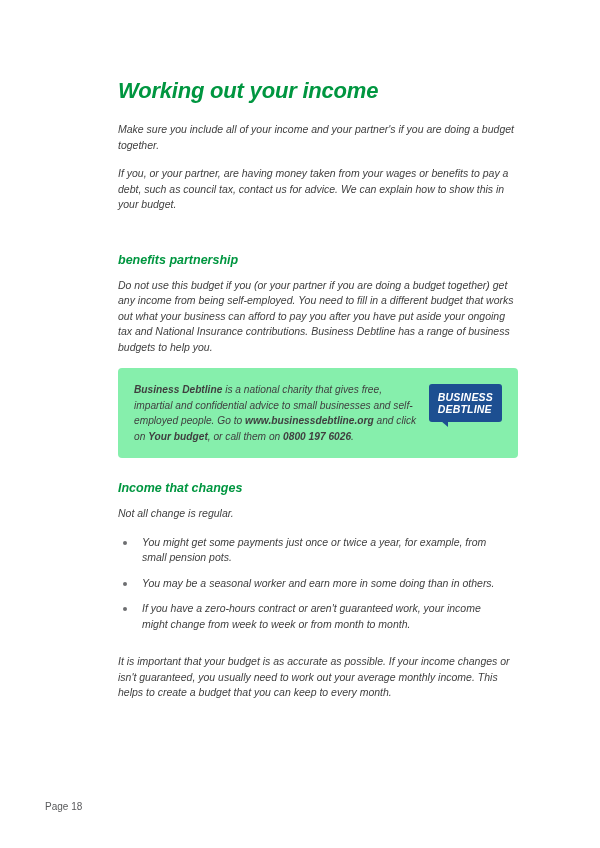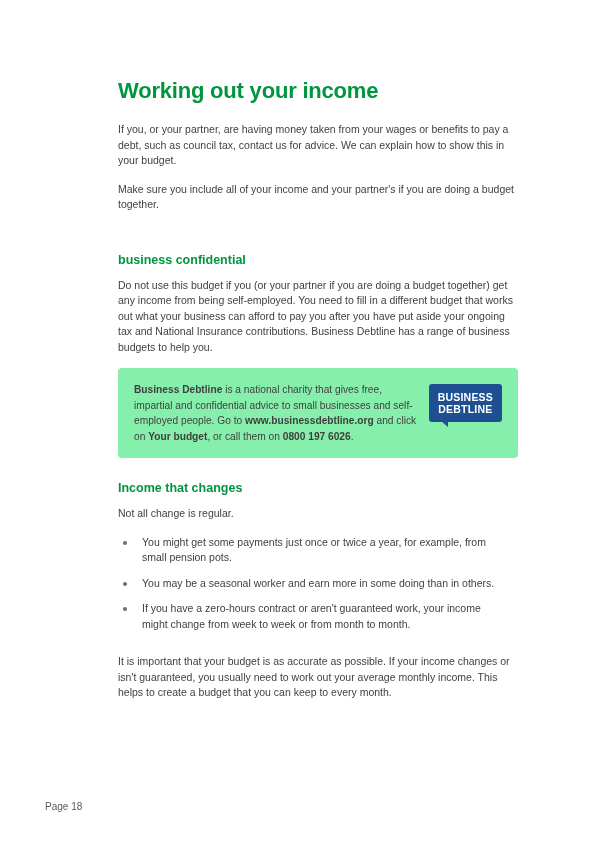--- a/index.html
+++ b/index.html
@@ -17,20 +17,21 @@
   }
   .page {
     position: absolute;
     inset: 0;
   }
   .content {
     position: absolute;
     left: 118px;
     top: 78px;
     width: 400px;
+    font-style: italic;
   }
   h1.page-title {
     font-size: 22px;
     line-height: 26px;
     font-weight: bold;
     color: #009640;
     margin: 0 0 18px 0;
     letter-spacing: -0.2px;
   }
   h2.section-heading {
@@ -76,21 +77,21 @@
     padding: 7px 9px 7px 9px;
     font-size: 10.5px;
     line-height: 12px;
     font-weight: bold;
     letter-spacing: 0.2px;
     flex: 0 0 auto;
     margin-left: 10px;
     margin-top: 2px;
     position: relative;
   }
-  .logo .l1, .logo .l2 { display: block; white-space: nowrap; text-align: center; }
+  .logo .l1, .logo .l2 { display: block; white-space: nowrap; }
   .logo::after {
     content: "";
     position: absolute;
     left: 12px;
     bottom: -5px;
     width: 0; height: 0;
     border-left: 7px solid transparent;
     border-right: 0 solid transparent;
     border-top: 6px solid #1d4f91;
   }
@@ -131,28 +132,28 @@
   .green-link { color: #3f3f3f; font-weight: bold; }
 </style>
 </head>
 <body>
 
 <div class="page">
   <div class="content">
 
     <h1 class="page-title">Working out your income</h1>
 
+    <p class="body-text">Make sure you include all of your income and your partner's if you are doing a budget together.</p>
     <p class="body-text">If you, or your partner, are having money taken from your wages or benefits to pay a debt, such as council tax, contact us for advice. We can explain how to show this in your budget.</p>
-    <p class="body-text">Make sure you include all of your income and your partner's if you are doing a budget together.</p>
 
     <div class="spacer-md"></div>
 
     <h2 class="section-heading">
       <br>
-      <span>business confidential</span>
+      <span>benefits partnership</span>
     </h2>
 
     <p class="body-text">Do not use this budget if you (or your partner if you are doing a budget together) get any income from being self-employed. You need to fill in a different budget that works out what your business can afford to pay you after you have put aside your ongoing tax and National Insurance contributions. Business Debtline has a range of business budgets to help you.</p>
 
     <div class="callout">
       <div class="callout-text">
         <b>Business Debtline</b><span> is a national charity that gives free, impartial and confidential advice to small businesses and self-employed people. Go to </span><b class="green-link">www.businessdebtline.org</b><span> and click on </span><b>Your budget</b><span>, or call them on </span><b>0800 197 6026</b><span>.</span>
       </div>
       <div class="logo">
         <span class="l1">BUSINESS</span>

